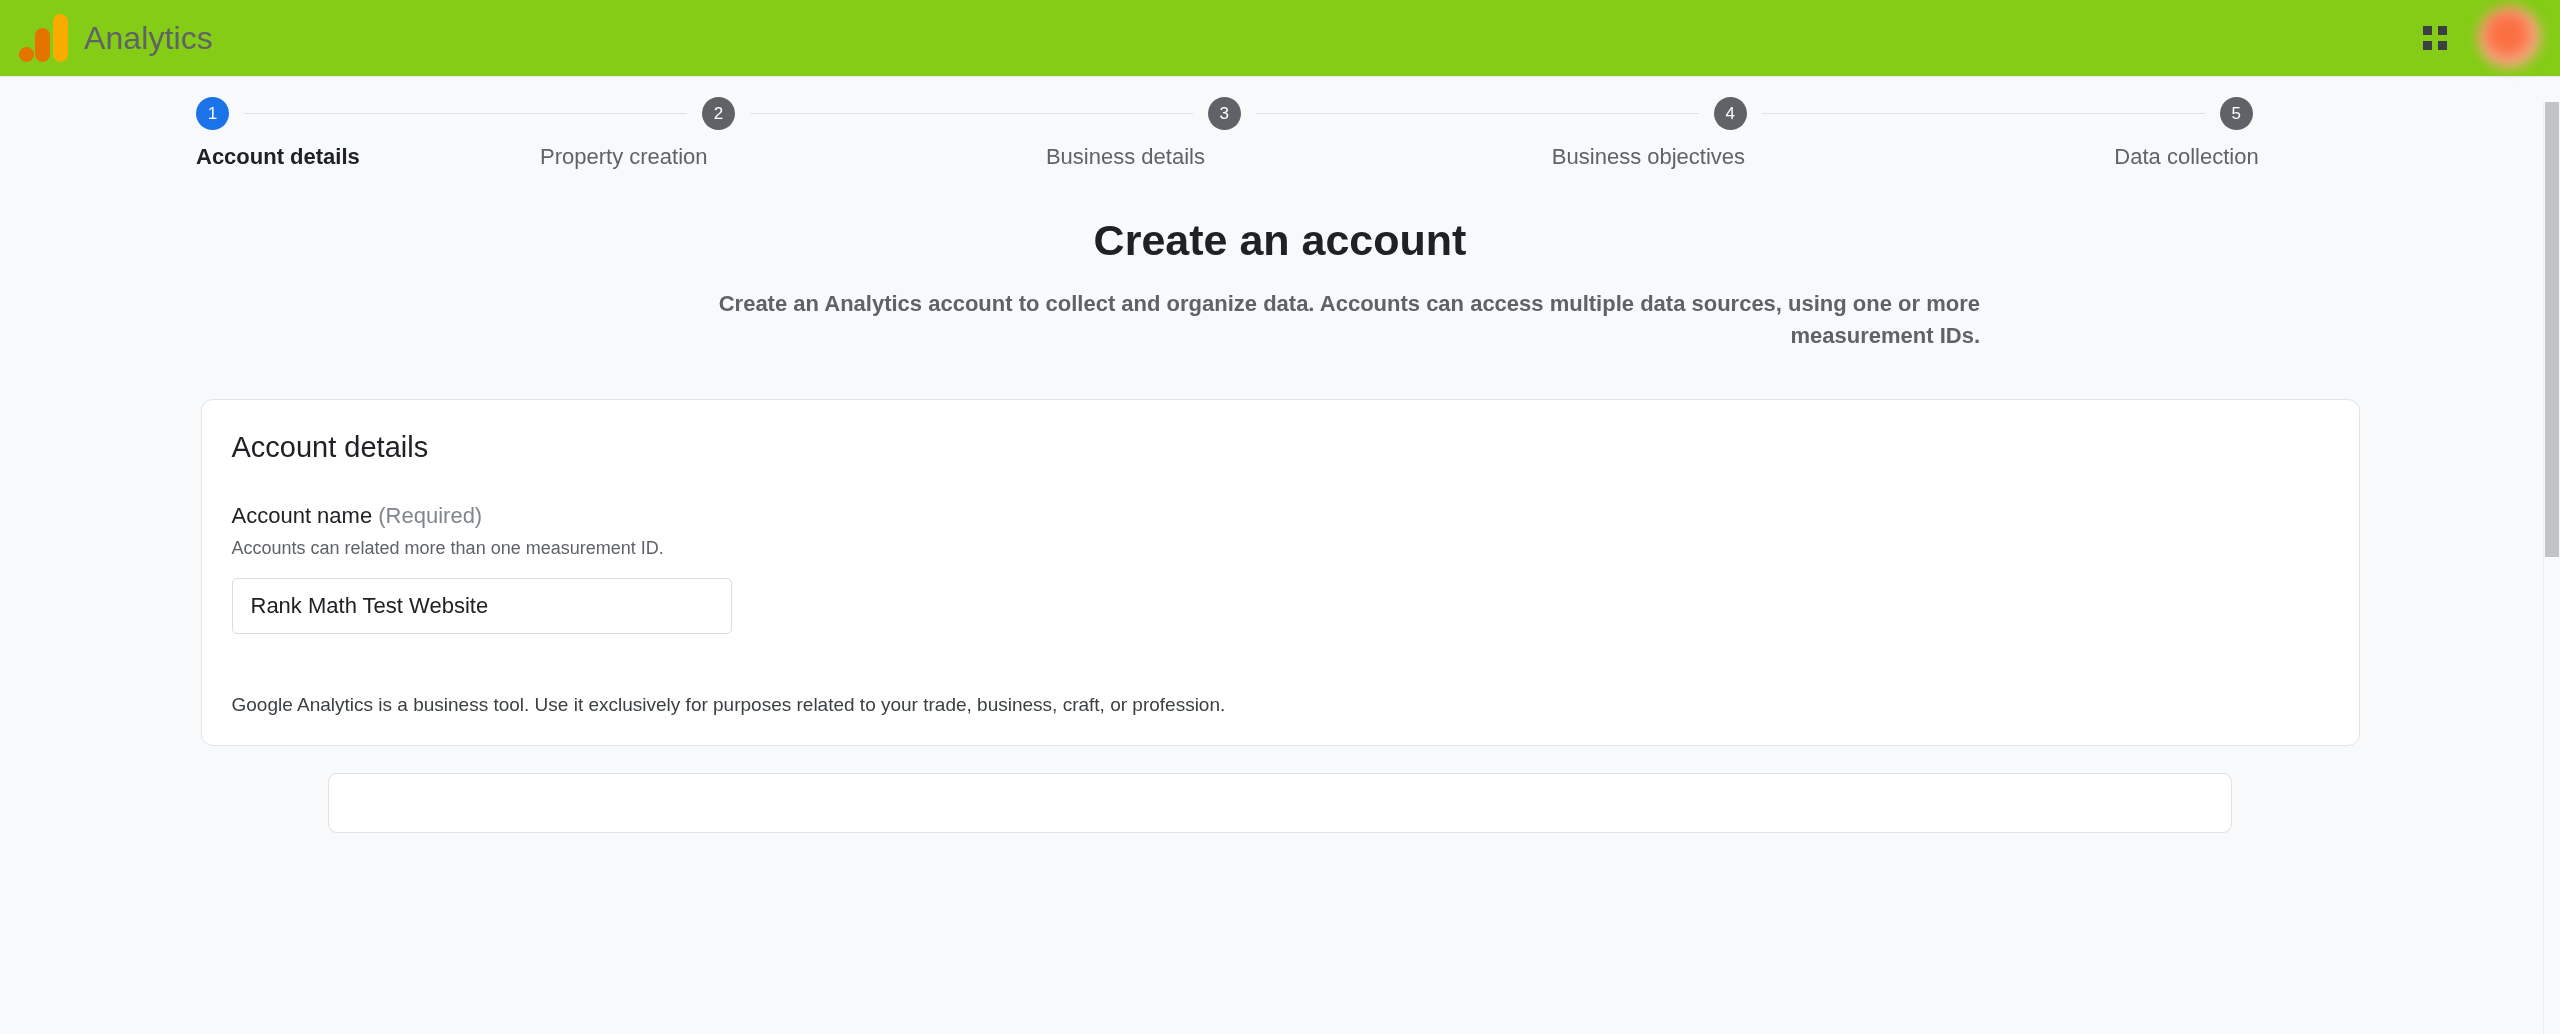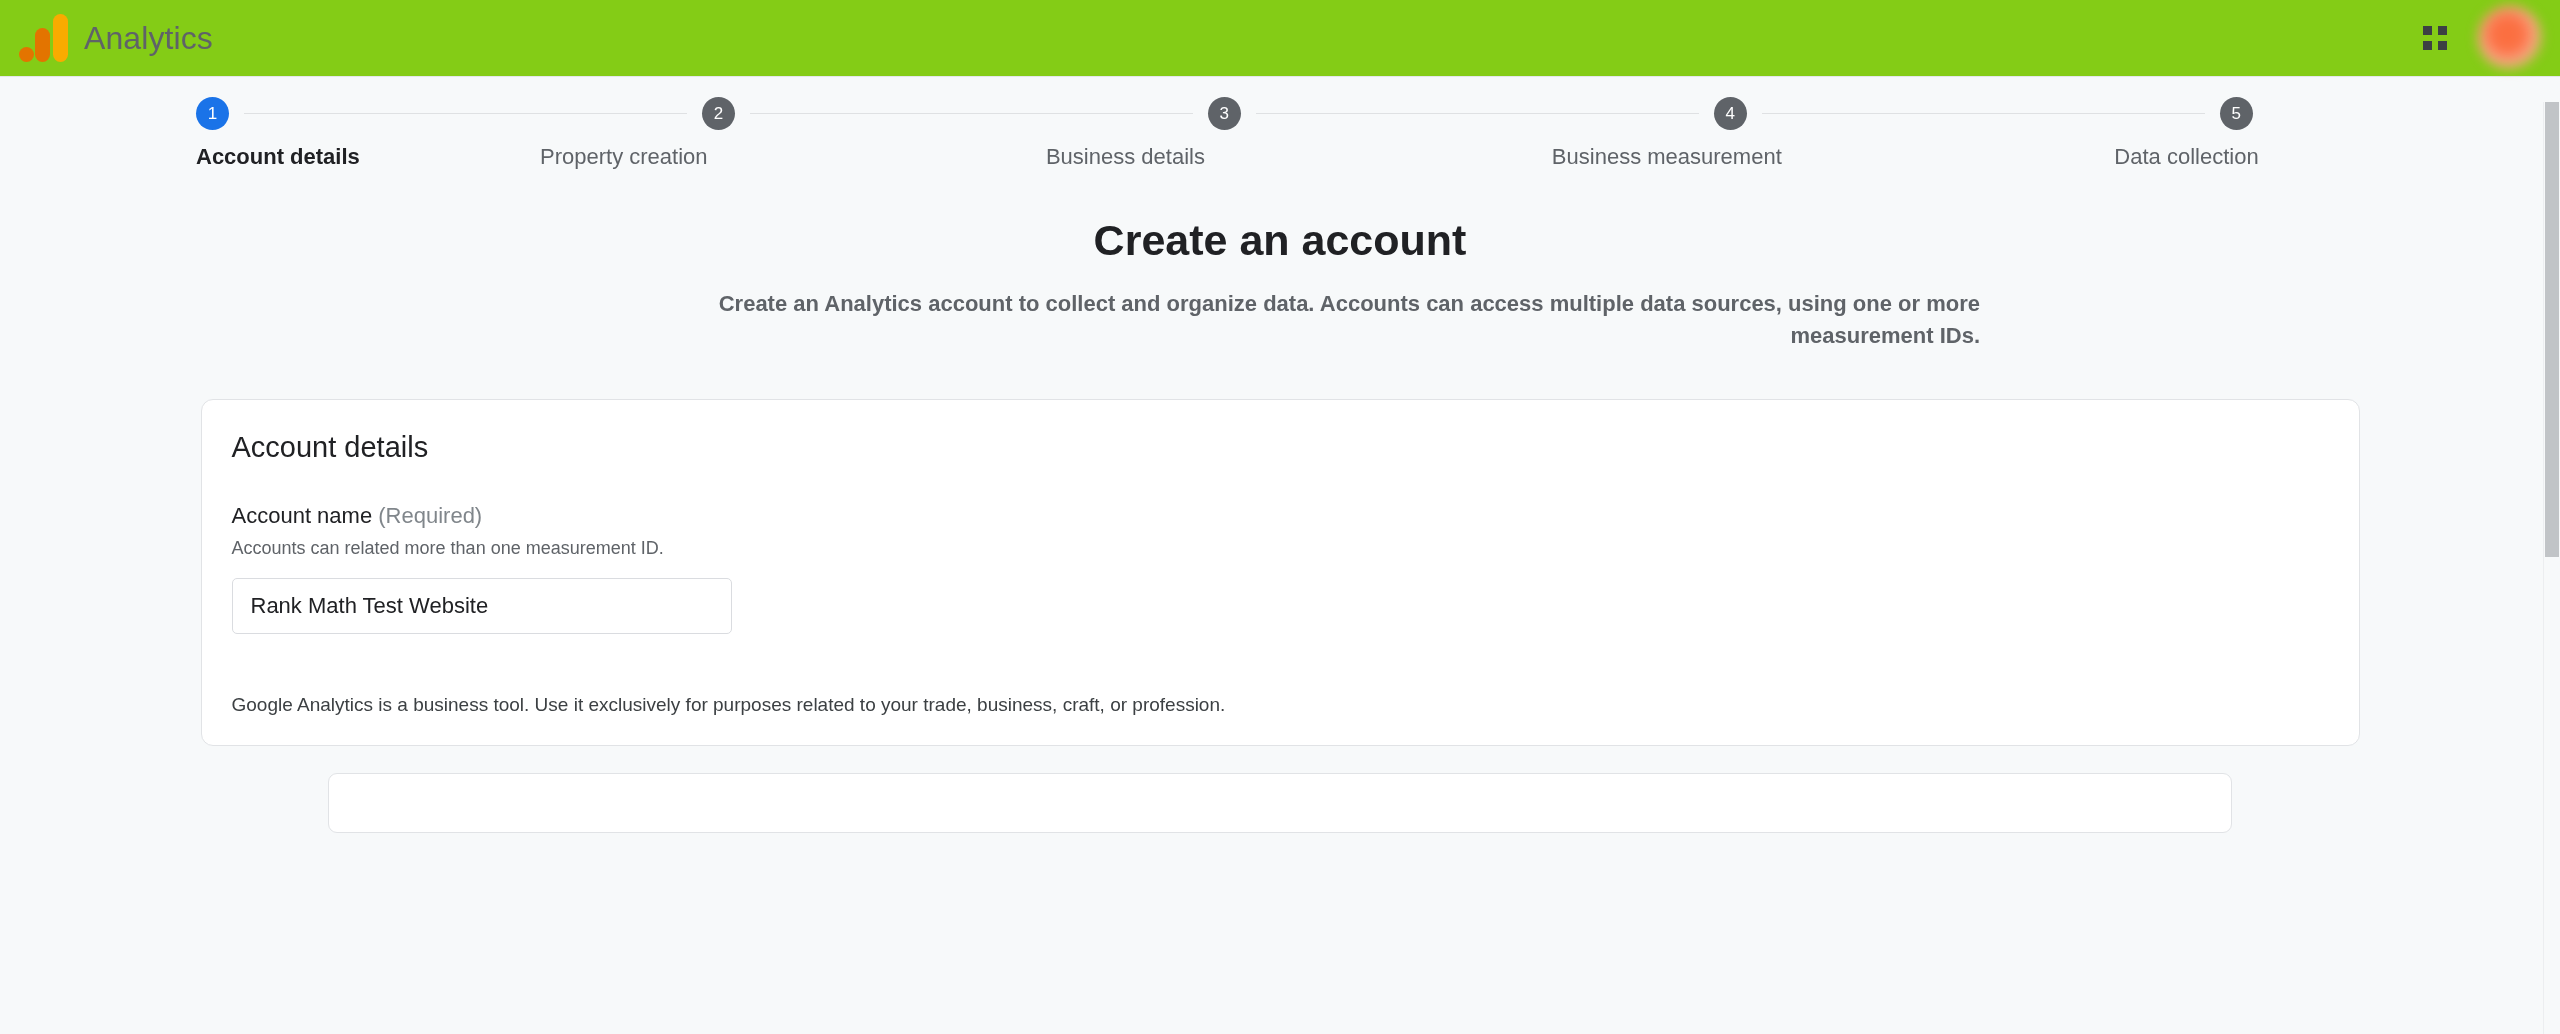--- a/index.html
+++ b/index.html
@@ -321,21 +321,21 @@
         <div class="connector"></div>
       </div>
       <div class="step-label">Business details</div>
     </div>
 
     <div class="step">
       <div class="step-top">
         <div class="circle">4</div>
         <div class="connector"></div>
       </div>
-      <div class="step-label">Business measurement</div>
+      <div class="step-label">Business objectives</div>
     </div>
 
     <div class="step">
       <div class="step-top">
         <div class="circle">5</div>
       </div>
       <div class="step-label">Data collection</div>
     </div>
 
   </div>

